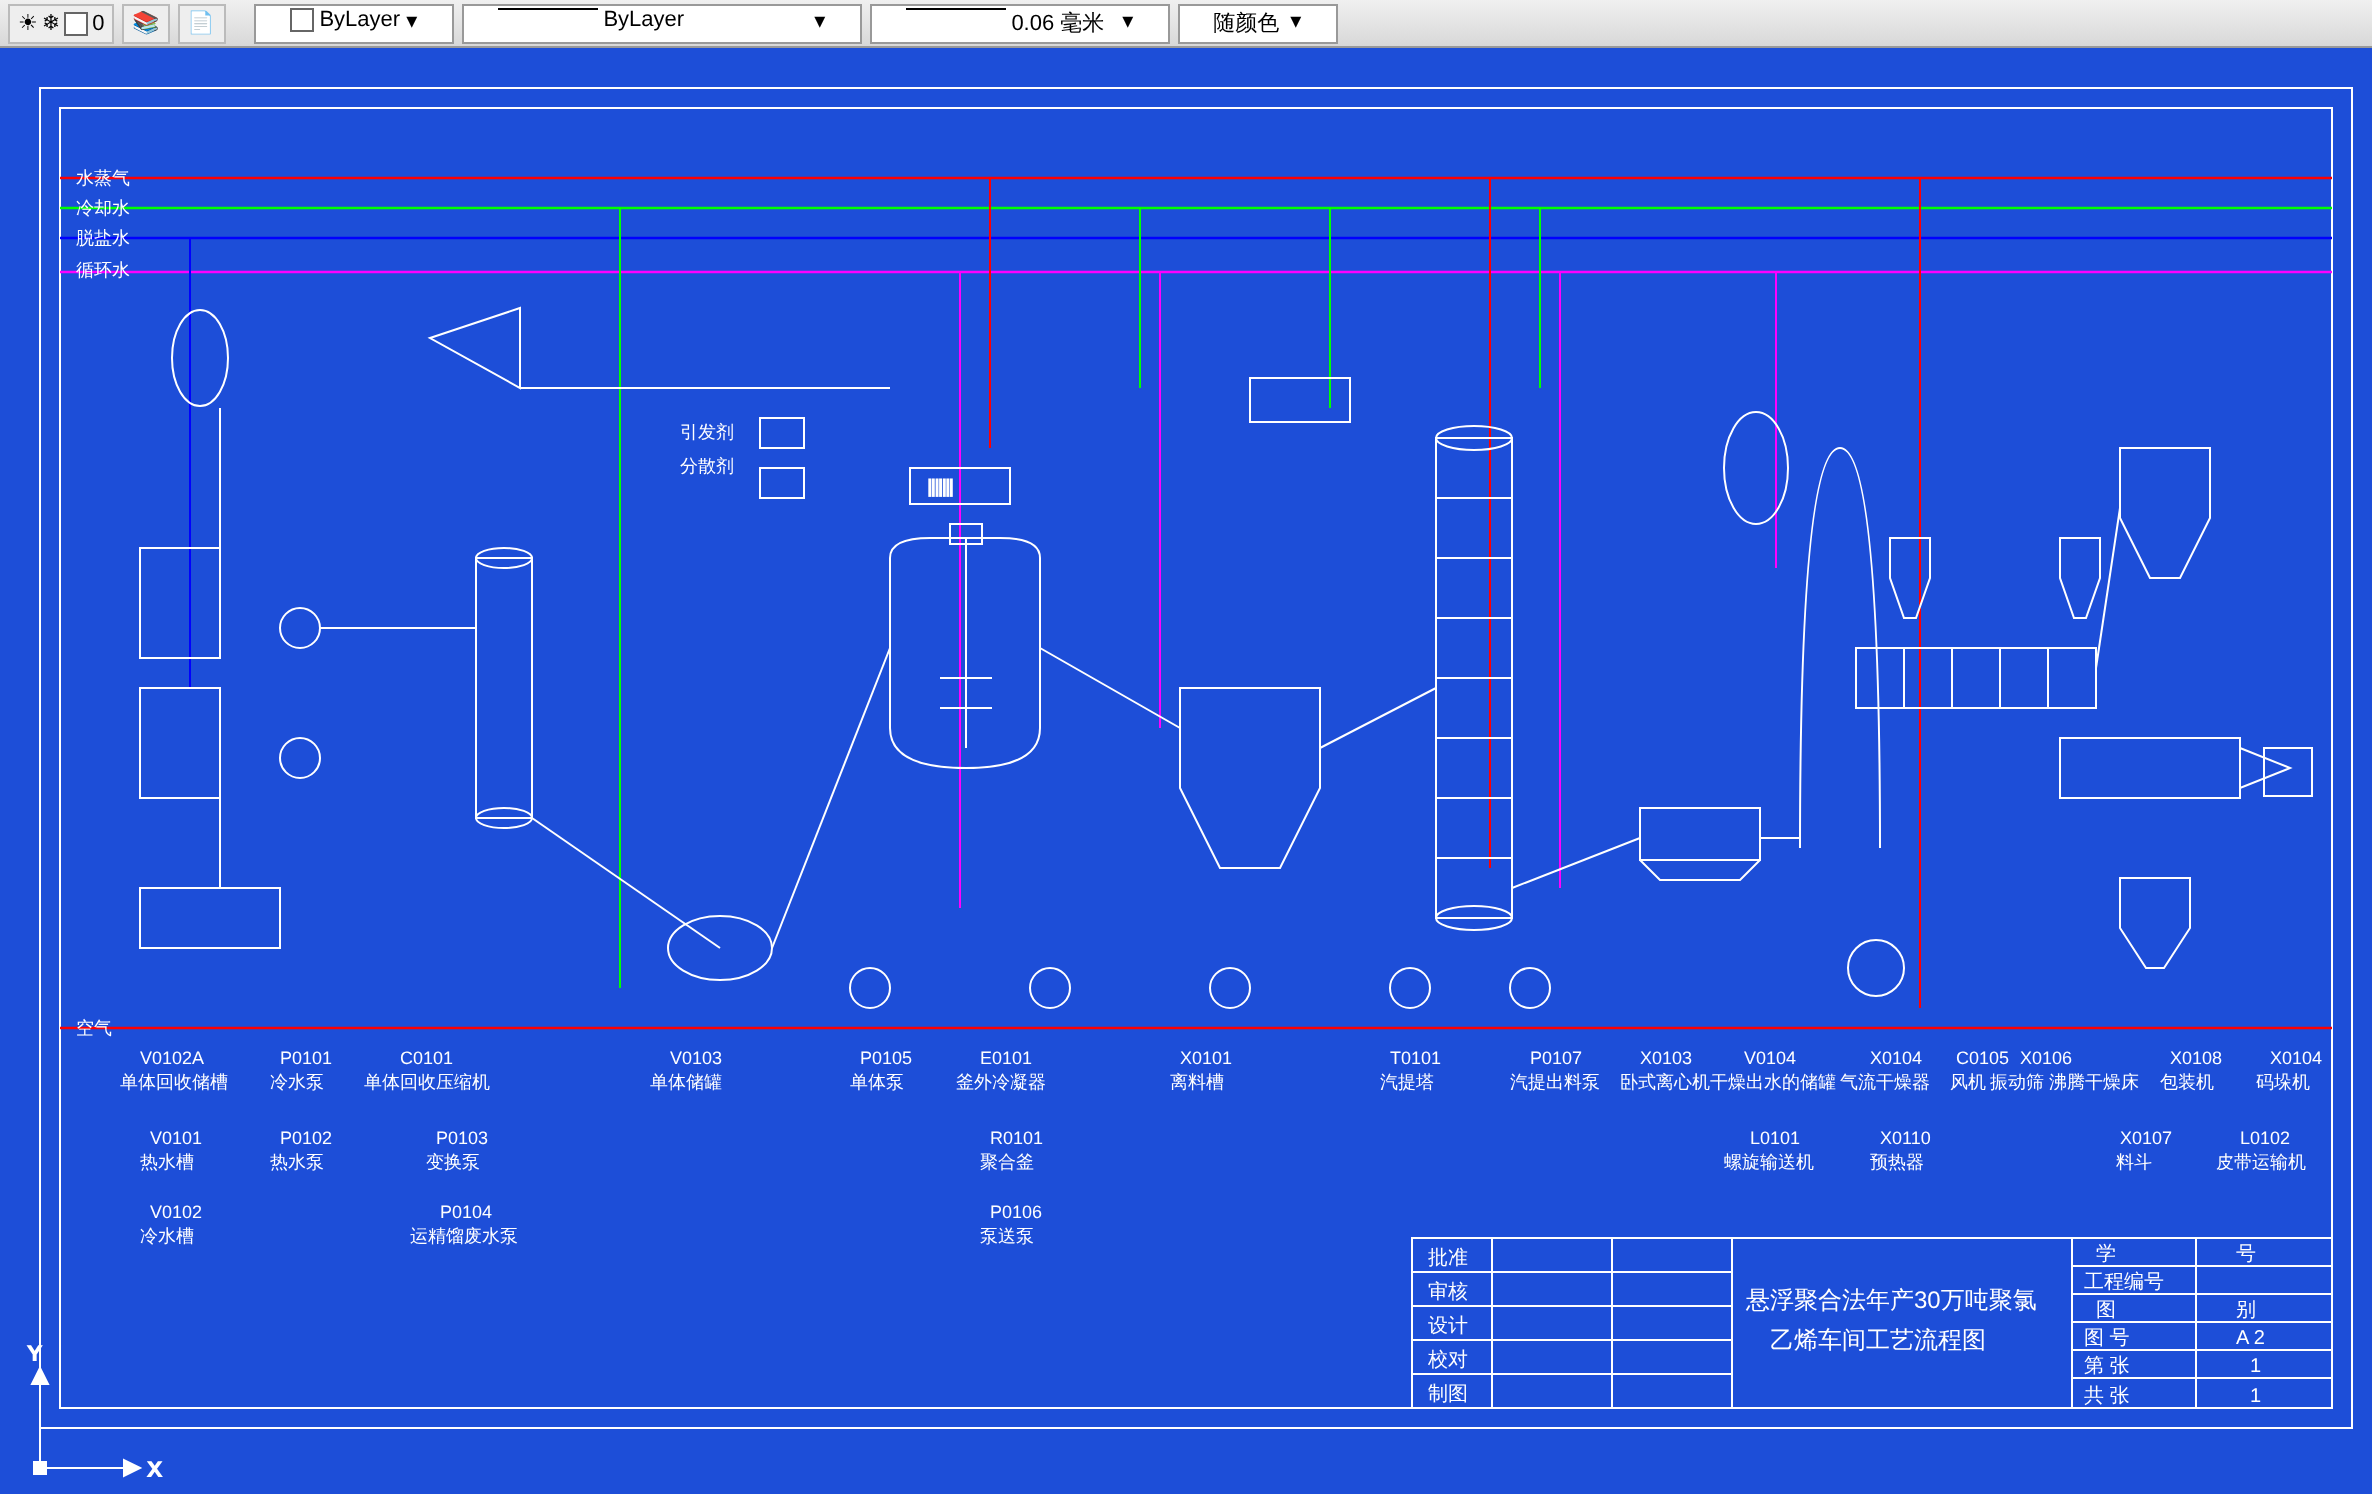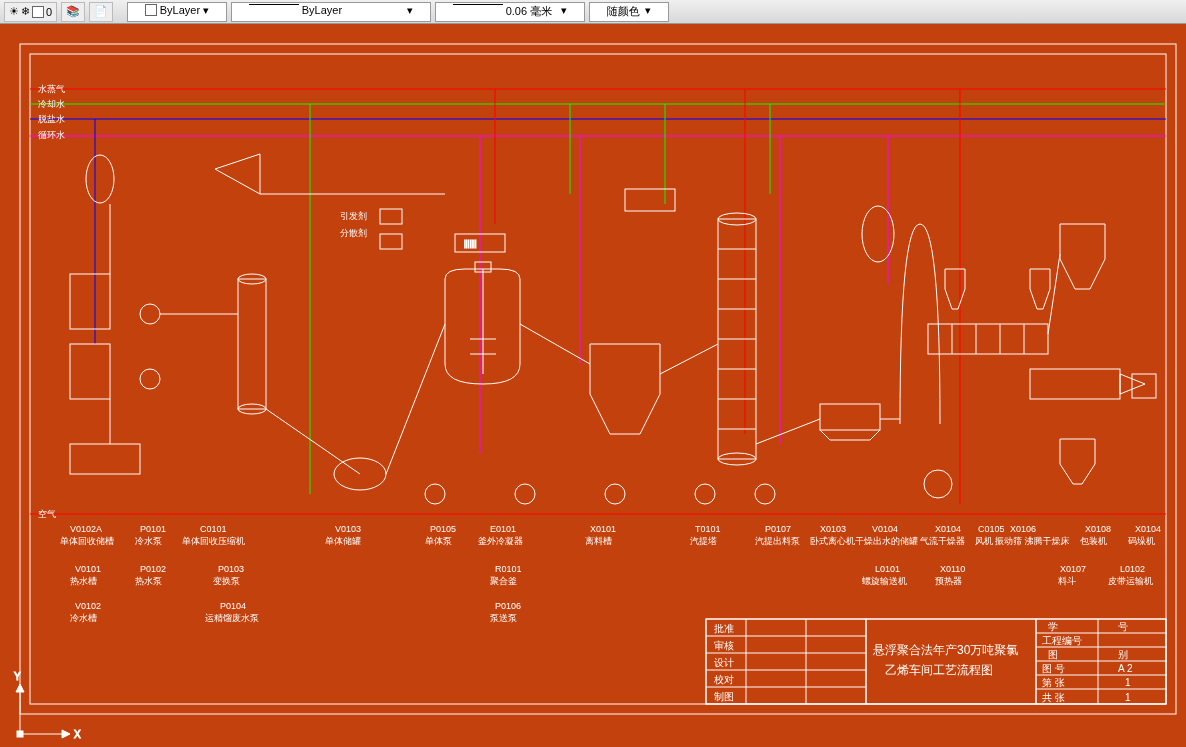--- a/index.html
+++ b/index.html
@@ -2,21 +2,21 @@
 <html><head>
 <meta charset="utf-8">
 <style>
 *{box-sizing:border-box;margin:0;padding:0}
 body{background:#1a1a1a;font-family:"SimSun","Microsoft YaHei",sans-serif;width:1186px;height:747px;overflow:hidden;position:relative}
 .toolbar{background:linear-gradient(#f0f0f0,#d8d8d8);height:24px;display:flex;align-items:center;gap:4px;padding:0 4px;font-size:11px;border-bottom:1px solid #999}
 .tb-btn{background:#eee;border:1px solid #bbb;padding:1px 4px;cursor:pointer;font-size:11px;display:flex;align-items:center;gap:2px;height:20px}
 .tb-sel{background:#fff;border:1px solid #999;padding:1px 17px;font-size:11px;min-width:100px;height:20px;display:flex;align-items:flex-start}
 .tb-swatch{width:12px;height:12px;display:inline-block;background:#fff;border:1px solid #666}
 .tb-line{display:inline-block;width:50px;border-top:1px solid #000;vertical-align:middle}
-.canvas{position:absolute;top:24px;left:0;right:0;bottom:0;background:#c2410c}
+.canvas{position:absolute;top:24px;left:0;right:0;bottom:0;background:#1d4ed8}
 svg{position:absolute;top:0;left:0}
 .frame{fill:none;stroke:#fff;stroke-width:1}
 .wire{fill:none;stroke:#fff;stroke-width:1}
 .ulabel{fill:#fff;font-size:9px;font-family:"SimSun"}
 .eqlabel{fill:#fff;font-size:9px}
 .tblabel{fill:#fff;font-size:10px}
 .tbtitle{fill:#fff;font-size:12px}
 </style>
 </head>
 <body>

